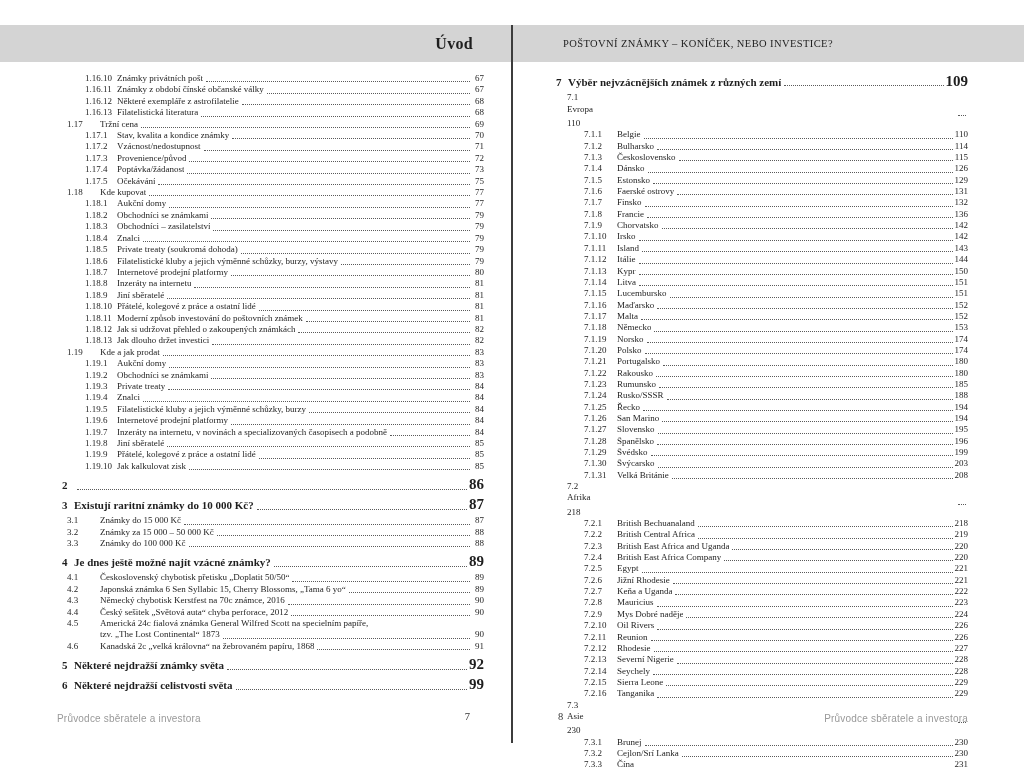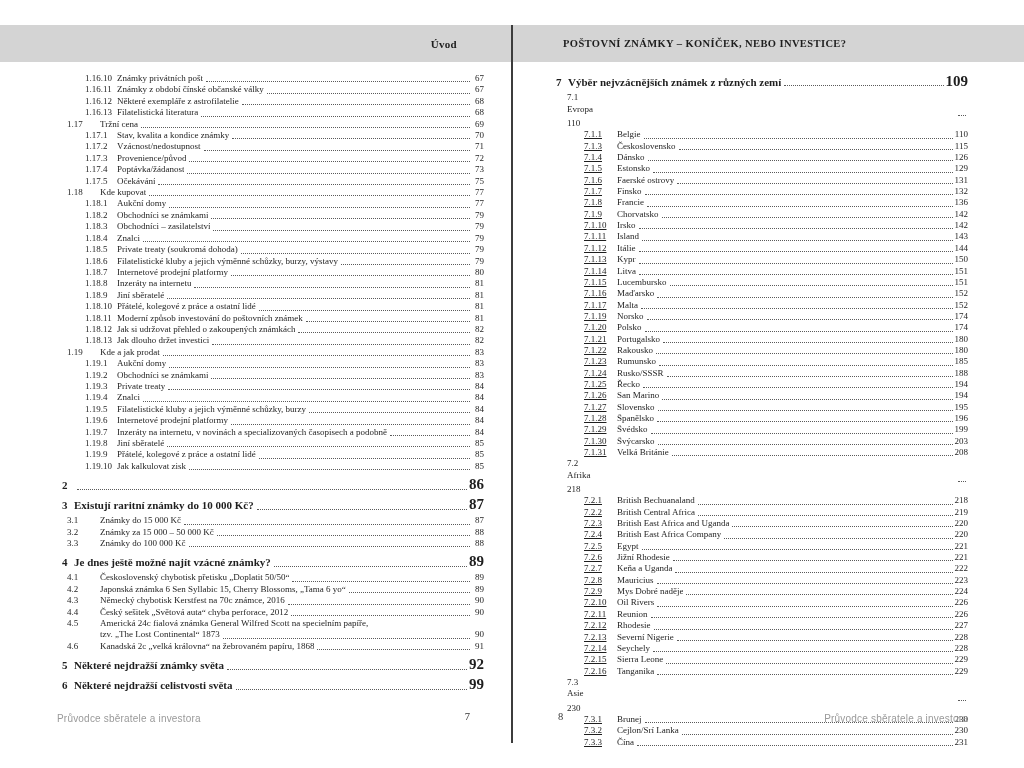--- a/index.html
+++ b/index.html
@@ -5,28 +5,28 @@
   html, body { margin:0; padding:0; }
   body {
     width:1024px; height:768px; position:relative; overflow:hidden;
     background:#ffffff; color:#1e1e1e;
     font-family:"Liberation Serif", serif;
   }
   .band { position:absolute; left:0; top:25px; width:1024px; height:37px; background:#d4d4d4; }
   .divider { position:absolute; left:511px; top:25px; width:2px; height:718px; background:#3c3c3c; }
 
   .header-left {
-    position:absolute; left:260px; top:25px; width:197px; height:37px;
+    position:absolute; left:276px; top:25px; width:197px; height:37px;
     display:flex; align-items:center; justify-content:flex-end;
-    font-weight:bold; font-size:11px; letter-spacing:0.3px;
+    font-weight:bold; font-size:16px; letter-spacing:0.3px;
   }
   .header-right {
     position:absolute; left:563px; top:25px; height:37px;
     display:flex; align-items:center;
-    font-weight:bold; font-size:10.5px; letter-spacing:0.4px;
+    font-weight:normal; font-size:10.5px; letter-spacing:0.4px;
   }
 
   .toc { position:absolute; }
   .toc-left  { left:62px;  top:73px; width:422px; }
   .toc-right { left:556px; top:74px; width:412px; }
 
   .row {
     display:flex; align-items:baseline;
     font-size:9px; line-height:11.4px; white-space:nowrap;
   }
@@ -37,21 +37,21 @@
   .page  { flex:none; min-width:12px; text-align:right; }
 
   .lv-chapter { font-weight:bold; font-size:11px; line-height:13px; margin:6px 0 3px 0; }
   .lv-chapter .num { width:12px; }
   .lv-chapter .dots, .lv-chapter .page { font-weight:bold; font-size:15px; }
   .toc-right .lv-chapter { margin:2px 0 4px 0; }
 
   .lv-l2 { padding-left:5px; }  .lv-l2 .num { width:33px; }
   .lv-l3 { padding-left:23px; } .lv-l3 .num { width:32px; }
   .toc-right .lv-l2 { padding-left:11px;flex-direction:column; } .toc-right .lv-l2 .num { width:31px; }
-  .toc-right .lv-l3 { padding-left:28px; } .toc-right .lv-l3 .num { width:33px;text-decoration:underline; }
+  .toc-right .lv-l3 { padding-left:28px; } .toc-right .lv-l3 .num { width:33px; }
 
   .footer-title {
     position:absolute; top:713px; font-family:Liberation Sans, sans-serif;
     font-size:10px; color:#999999; letter-spacing:0.2px;
   }
   .footer-title.left  { left:57px; }
   .footer-title.right { left:668px; width:300px; text-align:right; }
   .footer-page {
     position:absolute; top:711px; font-size:10.5px; color:#333333;
     font-family:"Liberation Serif", serif;
@@ -435,20 +435,26 @@
       <span class="page">110</span>
     </div>
 
     <div class="row lv-l3">
       <span class="num">7.1.1</span>
       <span class="label">Belgie</span>
       <span class="dots"></span>
       <span class="page">110</span>
     </div>
 
+    <div class="row lv-l3">
+      <span class="num">7.1.2</span>
+      <span class="label">Bulharsko</span>
+      <span class="dots"></span>
+      <span class="page">114</span>
+    </div>
 
     <div class="row lv-l3">
       <span class="num">7.1.3</span>
       <span class="label">Československo</span>
       <span class="dots"></span>
       <span class="page">115</span>
     </div>
 
     <div class="row lv-l3">
       <span class="num">7.1.4</span>
@@ -541,20 +547,26 @@
       <span class="page">152</span>
     </div>
 
     <div class="row lv-l3">
       <span class="num">7.1.17</span>
       <span class="label">Malta</span>
       <span class="dots"></span>
       <span class="page">152</span>
     </div>
 
+    <div class="row lv-l3">
+      <span class="num">7.1.18</span>
+      <span class="label">Německo</span>
+      <span class="dots"></span>
+      <span class="page">153</span>
+    </div>
 
     <div class="row lv-l3">
       <span class="num">7.1.19</span>
       <span class="label">Norsko</span>
       <span class="dots"></span>
       <span class="page">174</span>
     </div>
 
     <div class="row lv-l3">
       <span class="num">7.1.20</span>

